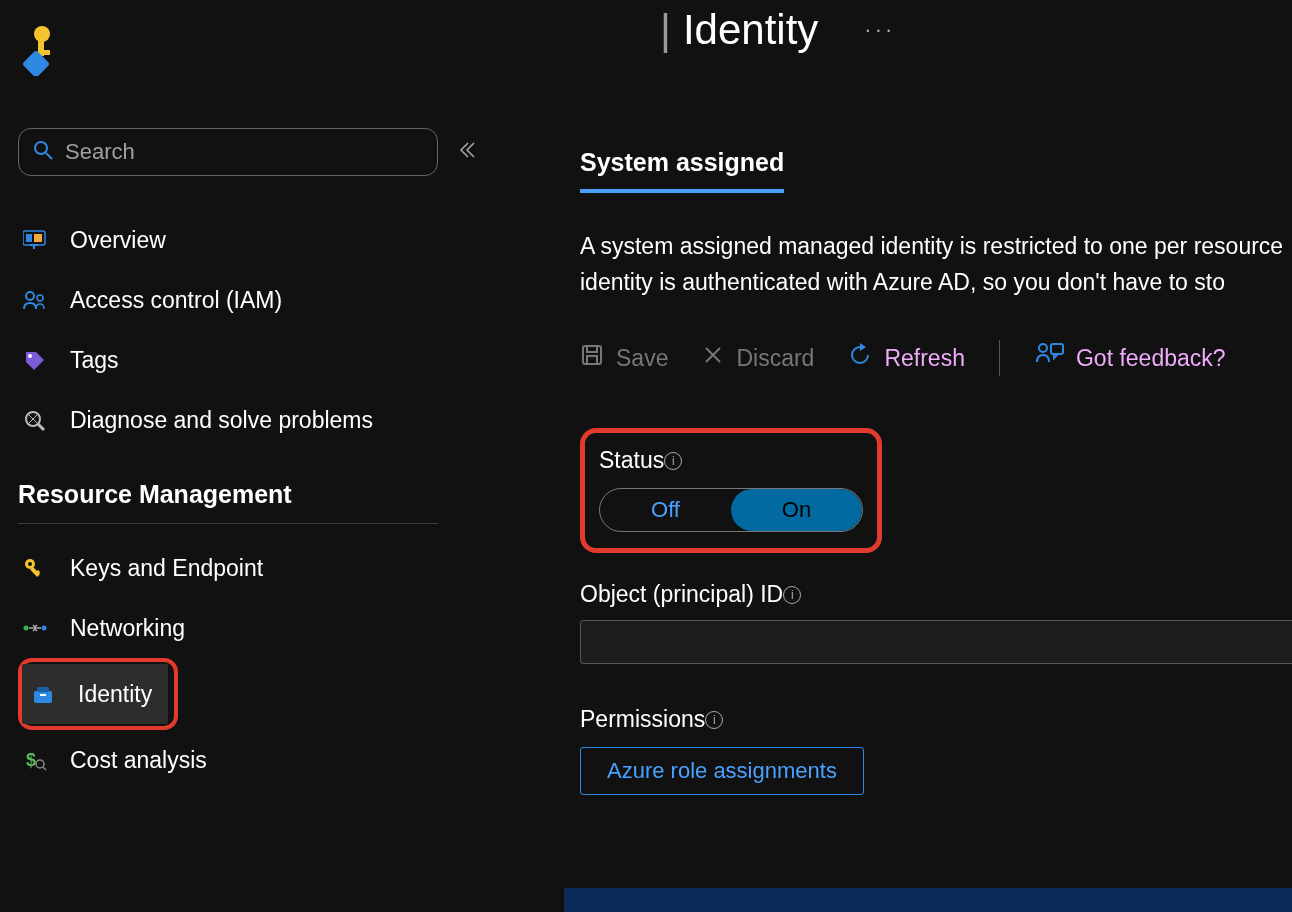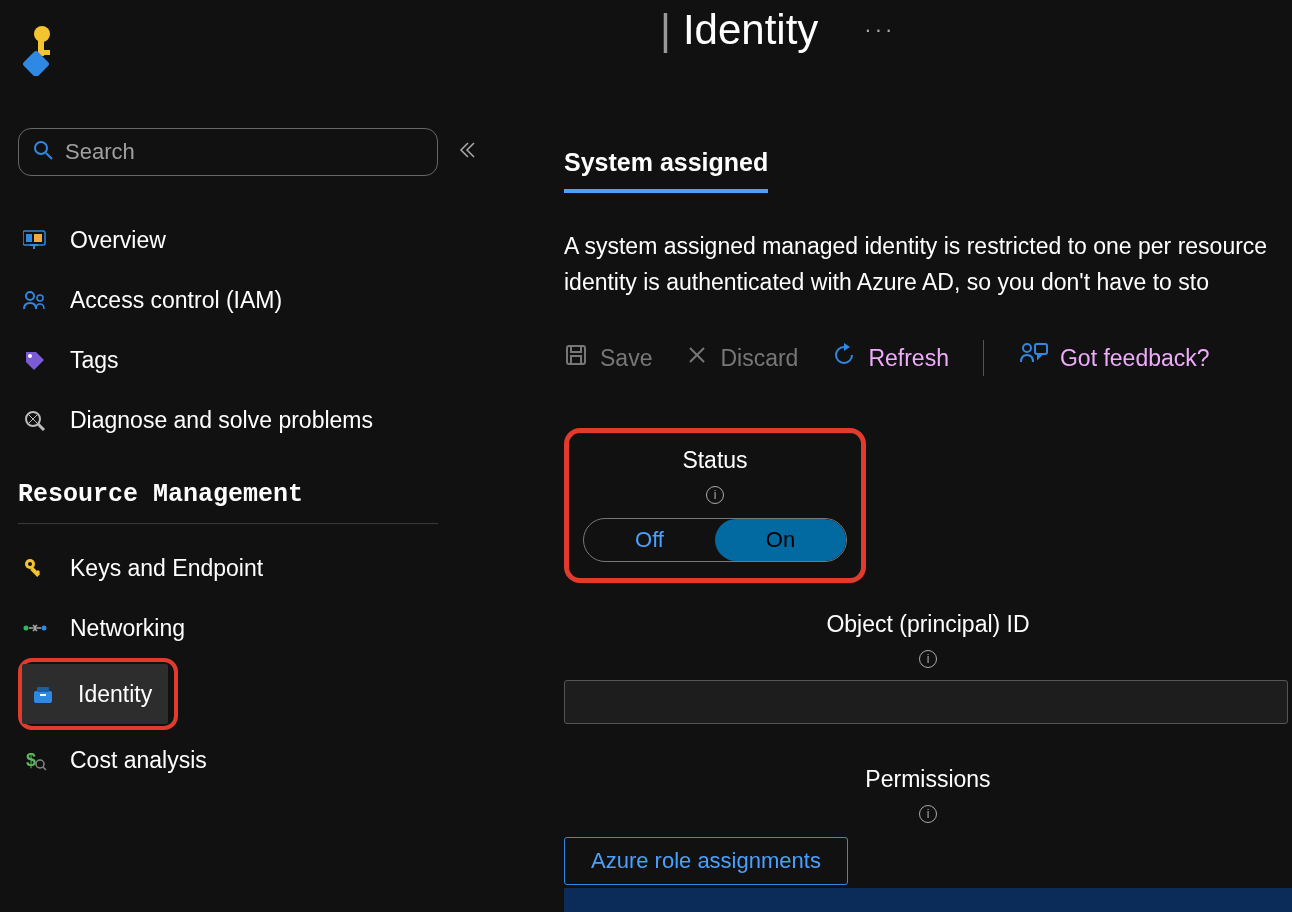--- a/index.html
+++ b/index.html
@@ -78,38 +78,37 @@
   .nav-item .icon { width: 30px; display:flex; justify-content:center; }
   .nav-item.selected {
     background: #2d2d2d;
     border-radius: 2px;
   }
   .section-title {
     margin-top: 30px;
     font-size: 25px;
     font-weight: 600;
     color: #ffffff;
-    font-family: Liberation Mono, monospace;
   }
   .section-div {
     margin-top: 14px;
     border: none;
     border-top: 1px solid #3a3a3a;
     width: 420px;
   }
   .highlight-red {
     border: 4px solid #e23b2e;
     border-radius: 14px;
     padding: 2px 6px 2px 0;
     width: 160px;
   }
   .main {
     position: absolute;
     top: 148px;
-    left: 564px;
+    left: 580px;
     right: 0;
   }
   .tabs { display:flex; gap: 46px; }
   .tab {
     font-size: 25px;
     color: #ffffff;
     padding-bottom: 12px;
     cursor:pointer;
   }
   .tab.active {
@@ -137,24 +136,22 @@
   .highlight-red-main {
     border: 5px solid #e23b2e;
     border-radius: 16px;
     padding: 14px 14px 16px 14px;
     display:inline-block;
     margin-top: 52px;
   }
   .field-label {
     display:flex;
     align-items:center;
-    gap: 12px;
     font-size: 23px;
     color: #ffffff;
-    flex-direction: column;
   }
   .info-circ {
     width:18px; height:18px; border:1px solid #aaa; border-radius:50%;
     display:inline-flex; align-items:center; justify-content:center;
     font-size:12px; color:#aaa; cursor:pointer;
   }
   .toggle {
     margin-top: 14px;
     display:flex;
     width: 264px;

